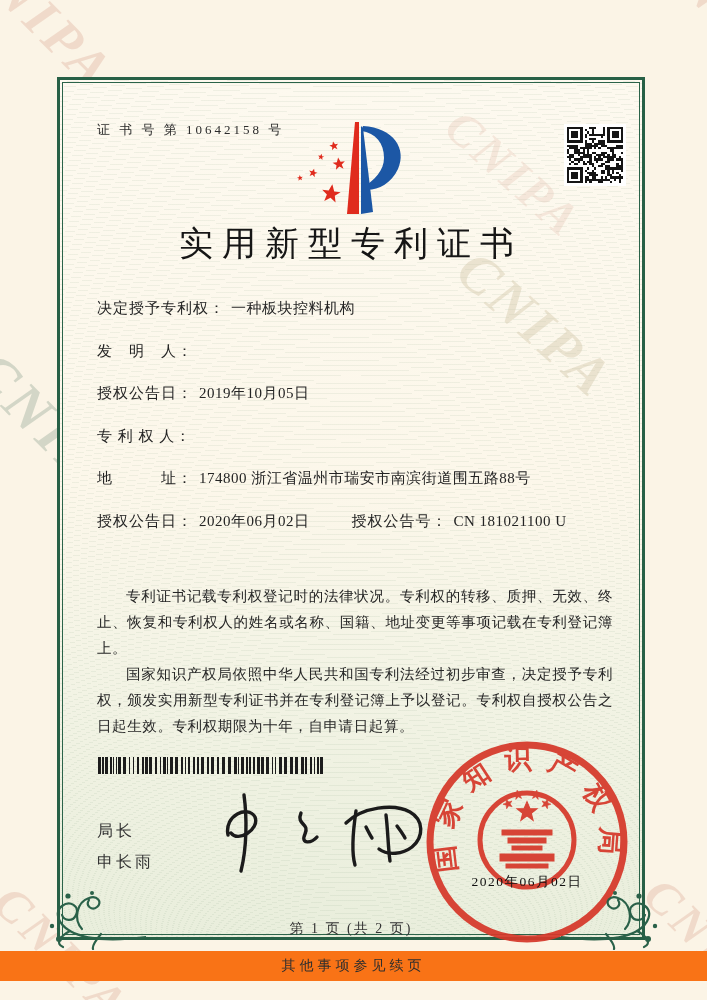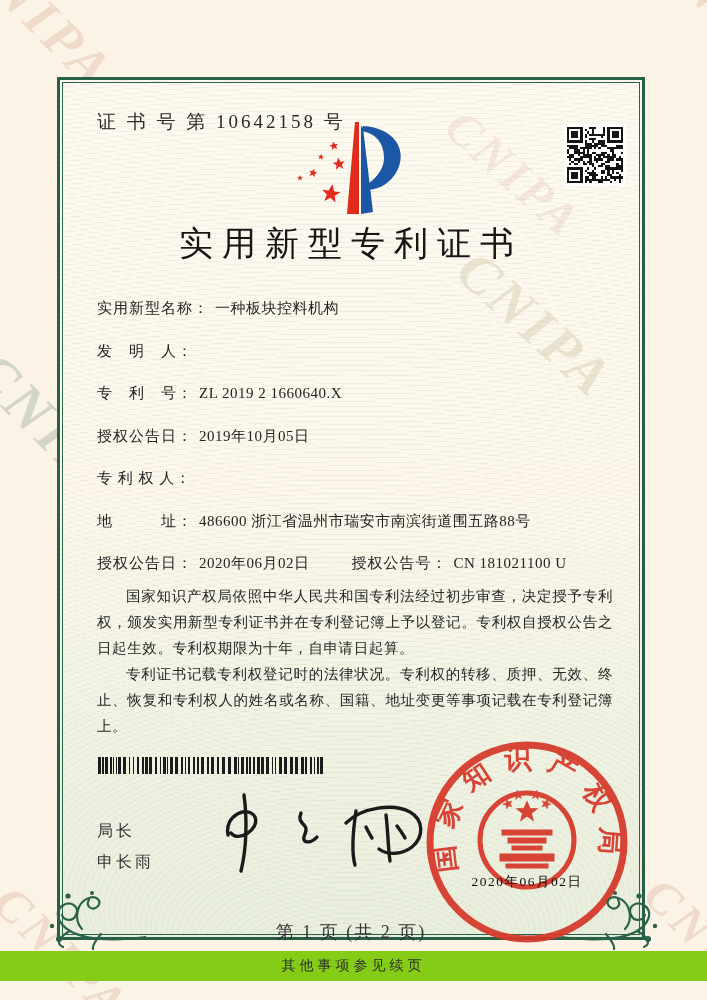--- a/index.html
+++ b/index.html
@@ -23,21 +23,21 @@
     letter-spacing:4px; transform:rotate(42deg); white-space:nowrap; }
   
   .frame {
     position:absolute; z-index:2; left:57px; top:77px; width:588px; height:863px;
     border:3px solid #276046;
     background:
       repeating-radial-gradient(ellipse 140% 26% at 50% 108%, rgba(118,152,118,.10) 0 1px, rgba(0,0,0,0) 1px 6px),
       linear-gradient(180deg,#fdf9ef 0%, #fcf7ea 48%, #f2f3e4 72%, #e9eedc 100%);
   }
   .frame-inner-line { position:absolute; inset:2px; border:1px solid #2b6349; pointer-events:none; }
-  .cert-no { position:absolute; left:37px; top:29px; font-size:19px; letter-spacing:3px; color:#2b2b2b; }
+  .cert-no { position:absolute; left:37px; top:41px; font-size:13px; letter-spacing:3px; color:#2b2b2b; }
   .qr { position:absolute; left:504px; top:44px; width:62px; height:62px; background:#fff; padding:3px; }
   .qr svg { width:100%; height:100%; display:block; }
   .logo { position:absolute; left:232px; top:36px; width:130px; height:102px; }
   .title {
     position:absolute; left:0; top:141px; width:100%; text-align:center;
     font-size:34px; font-weight:400; letter-spacing:9px; color:#161616;
   }
   
   .fields { position:absolute; left:37px; top:219px; width:516px; }
   .frow { display:flex; align-items:baseline; height:42.5px; font-size:15px; color:#242424; }
@@ -51,26 +51,26 @@
   .barcode { position:absolute; left:38px; top:677px; width:258px; height:17px; display:flex; align-items:stretch; background:transparent; }
   .barcode span { background:#1c1c1c; height:100%; display:block; }
   
   .sig-block { position:absolute; left:37px; top:735px; font-family:"Liberation Sans","DejaVu Sans",sans-serif; font-size:16px; color:#333; letter-spacing:3px; line-height:31px; }
   .sig-svg { position:absolute; left:138px; top:703px; width:246px; height:98px; }
   
   .seal { position:absolute; left:362px; top:657px; width:210px; height:210px; opacity:.93; }
   .seal svg { width:100%; height:100%; display:block; }
   .seal-date { position:absolute; left:362px; top:793px; width:210px; text-align:center; font-size:13.5px; letter-spacing:1.5px; color:#101010; z-index:3; }
   
-  .page-info { position:absolute; left:0; top:840px; width:100%; text-align:center; font-size:18px; letter-spacing:2px; color:#333; }
+  .page-info { position:absolute; left:0; top:840px; width:100%; text-align:center; font-size:14px; letter-spacing:2px; color:#333; }
   .flourish { position:absolute; z-index:3; width:100px; height:62px; }
   .flourish svg { width:100%; height:100%; display:block; }
   .fl-left  { left:46px;  top:888px; }
   .fl-right { left:561px; top:888px; transform:scaleX(-1); }
-  .footer-band { position:absolute; z-index:3; left:0; top:951px; width:707px; height:30px; background:#84cc16; display:flex; align-items:center; justify-content:center; }
+  .footer-band { position:absolute; z-index:3; left:0; top:951px; width:707px; height:30px; background:#f97316; display:flex; align-items:center; justify-content:center; }
   .footer-band .note { font-size:14px; letter-spacing:4px; color:#2e2e2e; }
 </style>
 </head>
 <body>
 
 <div class="page">
 
   <div class="wm wm-pink" style="left:-54px; top:-16px;">CNIPA</div>
   <div class="wm wm-pink" style="left:634px; top:-20px;">CNIPA</div>
   <div class="wm wm-green" style="left:-46px; top:398px; font-size:58px;">CNIPA</div>
@@ -346,52 +346,48 @@
       <use href="#star" fill="#e02b1d" transform="translate(47,48) scale(.72) rotate(-8)"></use>
       <use href="#star" fill="#e02b1d" transform="translate(21,57) scale(.50) rotate(14)"></use>
       <use href="#star" fill="#e02b1d" transform="translate(8,62) scale(.34) rotate(-6)"></use>
       <use href="#star" fill="#e02b1d" transform="translate(39,78) scale(1.08) rotate(8)"></use>
     </svg>
 
     <div class="title">实用新型专利证书</div>
 
     <div class="fields">
       <div class="frow">
-        <span class="lab">实用新型名称：</span>
+        <span class="lab">决定授予专利权：</span>
         <span class="val">一种板块控料机构</span>
       </div>
       <div class="frow">
         <span class="lab">发　明　人：</span>
-      </div>
-      <div class="frow">
-        <span class="lab">专　利　号：</span>
-        <span class="val">ZL 2019 2 1660640.X</span>
       </div>
       <div class="frow">
         <span class="lab">授权公告日：</span>
         <span class="val">2019年10月05日</span>
       </div>
       <div class="frow">
         <span class="lab">专 利 权 人：</span>
       </div>
       <div class="frow">
         <span class="lab">地　　　址：</span>
-        <span class="val">486600 浙江省温州市瑞安市南滨街道围五路88号</span>
+        <span class="val">174800 浙江省温州市瑞安市南滨街道围五路88号</span>
       </div>
       <div class="frow">
         <span class="lab">授权公告日：</span>
         <span class="val">2020年06月02日</span>
         <span class="lab grant-pair2">授权公告号：</span>
         <span class="val">CN 181021100 U</span>
       </div>
     </div>
 
     <div class="body-text">
+      <p>专利证书记载专利权登记时的法律状况。专利权的转移、质押、无效、终止、恢复和专利权人的姓名或名称、国籍、地址变更等事项记载在专利登记簿上。</p>
       <p>国家知识产权局依照中华人民共和国专利法经过初步审查，决定授予专利权，颁发实用新型专利证书并在专利登记簿上予以登记。专利权自授权公告之日起生效。专利权期限为十年，自申请日起算。</p>
-      <p>专利证书记载专利权登记时的法律状况。专利权的转移、质押、无效、终止、恢复和专利权人的姓名或名称、国籍、地址变更等事项记载在专利登记簿上。</p>
     </div>
 
     <div class="barcode" id="barcode">
         <span style="width:3px;margin-right:1px"></span>
         <span style="width:2px;margin-right:1px"></span>
         <span style="width:3px;margin-right:2px"></span>
         <span style="width:2px;margin-right:1px"></span>
         <span style="width:1px;margin-right:2px"></span>
         <span style="width:1px;margin-right:1px"></span>
         <span style="width:3px;margin-right:2px"></span>

